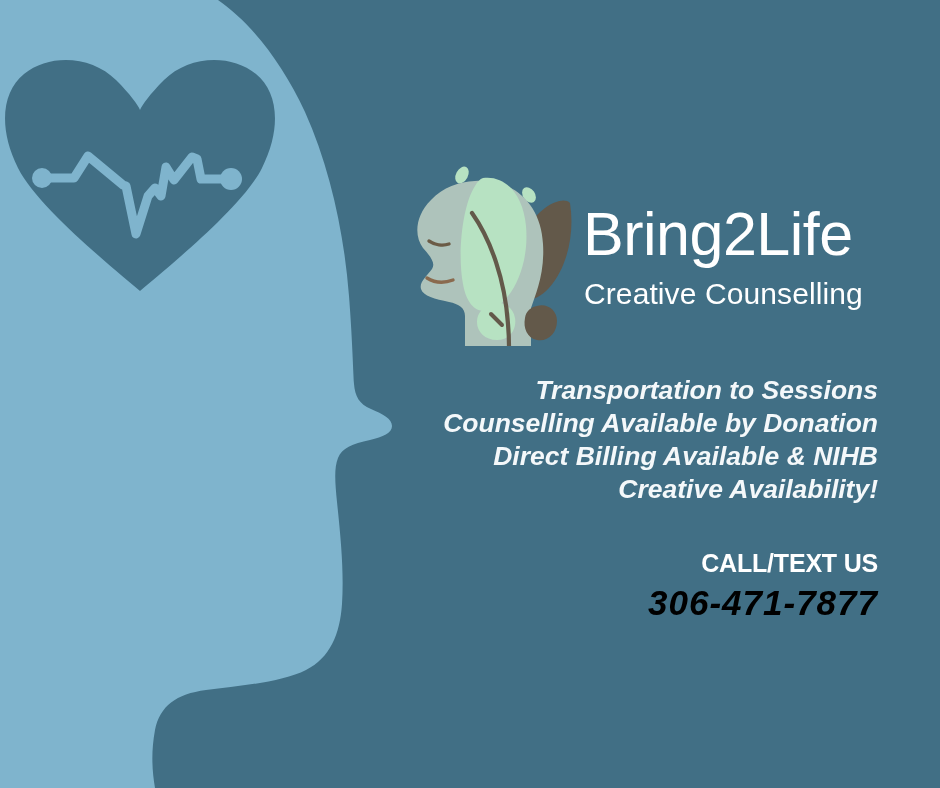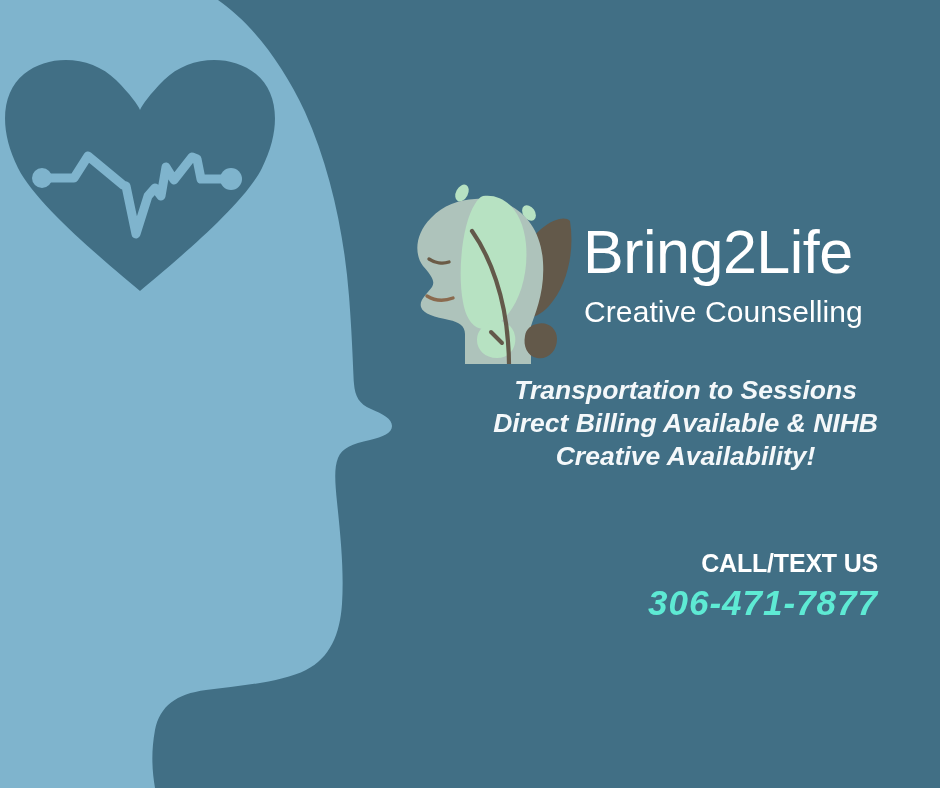--- a/index.html
+++ b/index.html
@@ -19,21 +19,21 @@
   #bg-art {
     position: absolute;
     left: 0; top: 0;
     width: 940px;
     height: 788px;
   }
   
   #logo-block {
     position: absolute;
     left: 405px;
-    top: 174px;
+    top: 156px;
     width: 480px;
     height: 190px;
   }
   #logo-mark {
     position: absolute;
     left: 0;
     top: 0;
     width: 175px;
     height: 190px;
   }
@@ -64,21 +64,21 @@
     color: #ffffff;
     letter-spacing: 0.1px;
     line-height: 1;
     white-space: nowrap;
   }
   
   #services {
     position: absolute;
     right: 62px;
     top: 374px;
-    text-align: center;
+    text-align: right;
   }
   #services .svc-line {
     font-size: 26.5px;
     font-style: italic;
     font-weight: 700;
     color: #f4f8fa;
     line-height: 33px;
     white-space: nowrap;
   }
   
@@ -93,21 +93,21 @@
     font-weight: 700;
     color: #ffffff;
     line-height: 38px;
     letter-spacing: -0.2px;
     white-space: nowrap;
   }
   #cta .cta-phone {
     font-size: 35px;
     font-weight: 700;
     font-style: italic;
-    color: #5eead4;
+    color: #000000;
     line-height: 42px;
     letter-spacing: 1px;
     white-space: nowrap;
   }
 </style>
 </head>
 <body>
 
 <div id="poster">
 
@@ -201,20 +201,21 @@
     </svg>
 
     <div id="logo-wordmark">
       <div class="brand-name">Bring2Life</div>
       <div class="brand-tagline">Creative Counselling</div>
     </div>
   </div>
 
   <div id="services">
     <div class="svc-line">Transportation to Sessions</div>
+    <div class="svc-line">Counselling Available by Donation</div>
     <div class="svc-line">Direct Billing Available &amp; NIHB</div>
     <div class="svc-line">Creative Availability!</div>
   </div>
 
   <div id="cta">
     <div class="cta-label">CALL/TEXT US</div>
     <div class="cta-phone">306-471-7877</div>
   </div>
 
 </div>

